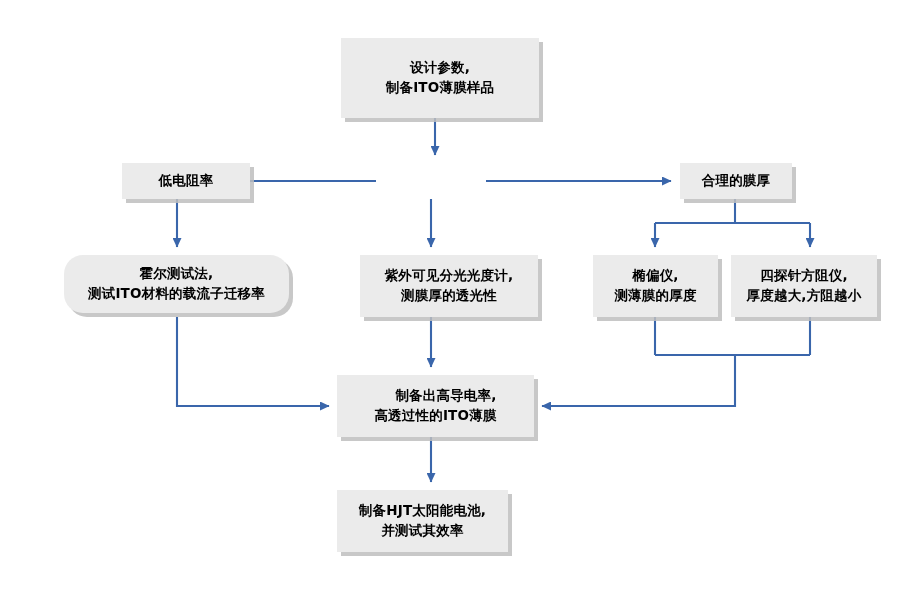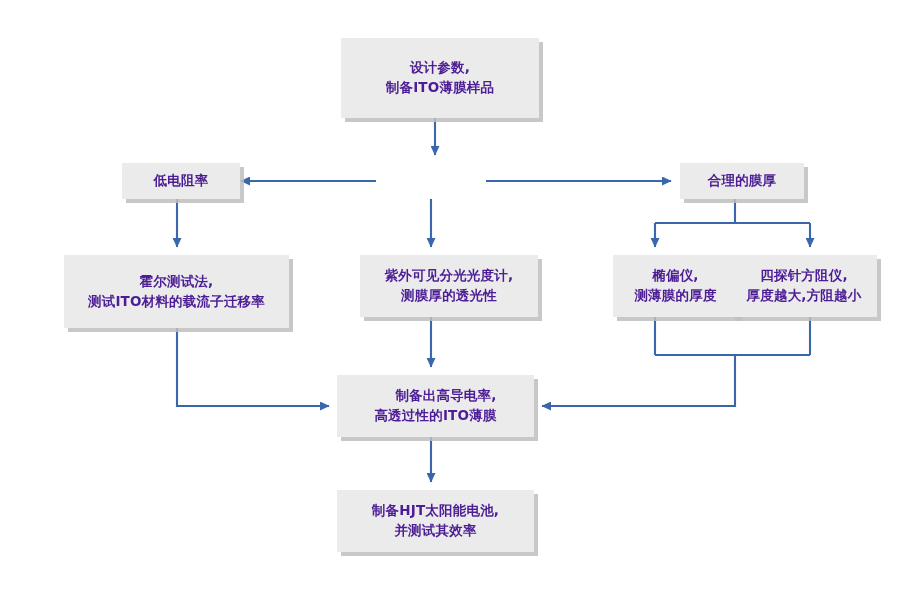--- a/index.html
+++ b/index.html
@@ -22,21 +22,21 @@
     left: 0;
     top: 0;
     width: 918px;
     height: 595px;
     pointer-events: none;
   }
   .node {
     position: absolute;
     box-sizing: border-box;
     background: #ebebeb;
-    color: #4c1d95;
+    color: #000000;
     display: flex;
     align-items: center;
     justify-content: center;
     text-align: center;
     line-height: 1.45;
     font-weight: bold;
     letter-spacing: 0.2px;
     box-shadow: 4px 4px 0 0 rgba(190,190,190,0.85);
     z-index: 2;
   }
@@ -90,52 +90,52 @@
 
       <path d="M 431 437 L 431 482" marker-end="url(#ar)"></path>
     </g>
   </svg>
 
   <div class="node n-med" style="left:341px; top:38px; width:198px; height:80px;">
     <span class="txt">设计参数,
 制备ITO薄膜样品</span>
   </div>
 
-  <div class="node n-small" style="left:122px; top:163px; width:118px; height:36px;">
+  <div class="node n-small" style="left:122px; top:163px; width:128px; height:36px;">
     <span class="txt">低电阻率</span>
   </div>
 
 
-  <div class="node n-small" style="left:680px; top:163px; width:124px; height:36px;">
+  <div class="node n-small" style="left:680px; top:163px; width:112px; height:36px;">
     <span class="txt">合理的膜厚</span>
   </div>
 
-  <div class="node n-med" style="left:64px; top:255px; width:225px; height:73px;">
+  <div class="node n-med" style="left:64px; top:255px; width:225px; height:58px;border-radius:19px;">
     <span class="txt">霍尔测试法,
 测试ITO材料的载流子迁移率</span>
   </div>
 
   <div class="node n-med" style="left:332px; top:255px; width:178px; height:62px;margin-left:28px;">
     <span class="txt">紫外可见分光光度计,
 测膜厚的透光性</span>
   </div>
 
-  <div class="node n-med" style="left:593px; top:255px; width:125px; height:62px;margin-left:20px;">
+  <div class="node n-med" style="left:593px; top:255px; width:125px; height:62px;">
     <span class="txt">椭偏仪,
 测薄膜的厚度</span>
   </div>
 
   <div class="node n-med" style="left:731px; top:255px; width:146px; height:62px;">
     <span class="txt">四探针方阻仪,
 厚度越大,方阻越小</span>
   </div>
 
   <div class="node n-med" style="left:337px; top:375px; width:197px; height:62px;text-align:right;">
     <span class="txt">制备出高导电率,
 高透过性的ITO薄膜</span>
   </div>
 
-  <div class="node n-med" style="left:337px; top:490px; width:197px; height:62px;">
+  <div class="node n-med" style="left:337px; top:490px; width:171px; height:62px;">
     <span class="txt">制备HJT太阳能电池,
 并测试其效率</span>
   </div>
 
 </div>
 
 </body></html>

